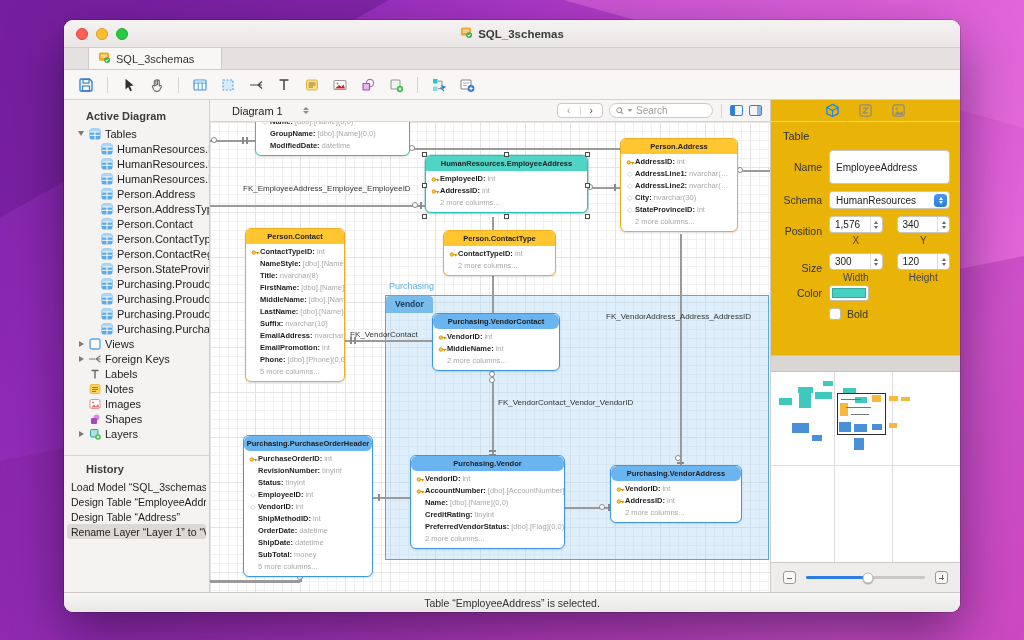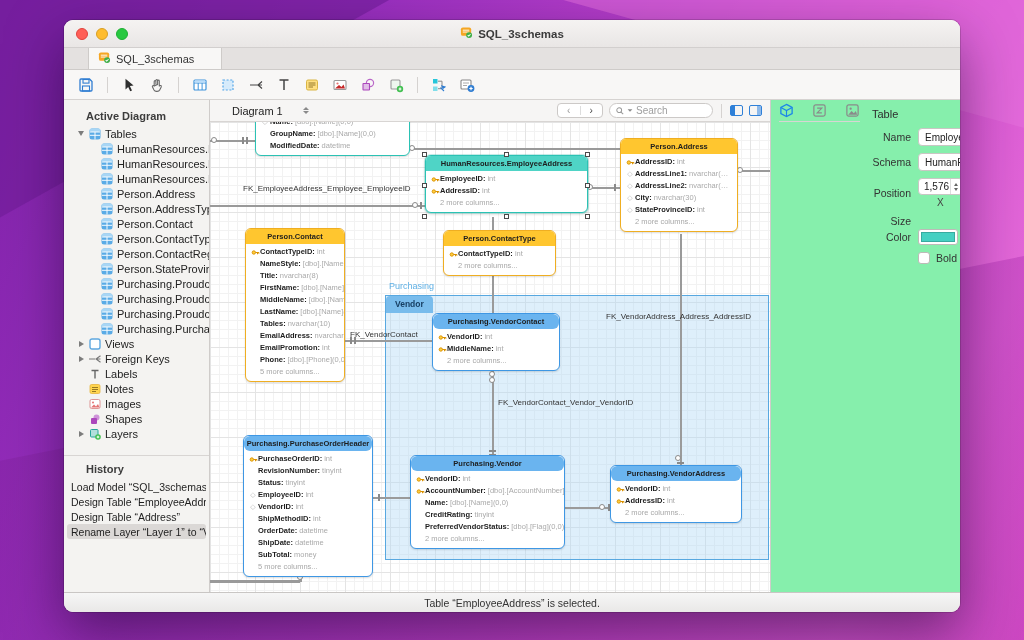--- a/index.html
+++ b/index.html
@@ -102,26 +102,26 @@
   .erow .nm { font-weight:bold; color:#1d1d1d; margin-right:2px; }
   .erow .tp { color:#aaa; }
   .erow.more { color:#a8a8a8; padding-left:14px; }
   .c-teal { border-color:#2bc2b4; } .c-teal .hdr { background:#4fd4c6; }
   .c-yellow { border-color:#efae22; } .c-yellow .hdr { background:#ffc62f; }
   .c-blue { border-color:#3e97e4; } .c-blue .hdr { background:#6ab4ef;border-radius:6px; }
   .entity.selected { box-shadow:0 0 0 1px rgba(40,190,175,.25), 0 1px 3px rgba(0,0,0,.2); }
   .handle { position:absolute; width:5px; height:5px; background:#fff; border:1px solid #4a4a4a; z-index:6; }
 
   
-  .rpanel { width:190px; background:#86efac; border-left:1px solid #cfccca; display:flex; flex-direction:row; flex:none;padding-left:8px; }
+  .rpanel { width:190px; background:#eab308; border-left:1px solid #cfccca; display:flex; flex-direction:column; flex:none; }
   .rtabs { height:22px; border-bottom:1px solid #d8d5d3; display:flex; align-items:center; justify-content:center; gap:18px; flex:none; }
   .props { padding:8px 10px 0 10px; font-size:10.5px; color:#333; flex:none; height:233px; }
   .prow { display:flex; align-items:center; margin-bottom:7px; }
   .plabel { width:48px; text-align:right; padding-right:7px; flex:none; }
-  .pinput { flex:1; height:18px; background:#fff; border:1px solid #c9c6c4; border-radius:4px; font-size:10px; color:#222;
+  .pinput { flex:1; height:34px; background:#fff; border:1px solid #c9c6c4; border-radius:4px; font-size:10px; color:#222;
     display:flex; align-items:center; padding:0 6px; }
   .pselect { flex:1; height:18px; background:#fff; border:1px solid #c9c6c4; border-radius:4px; font-size:10px; color:#222;
     display:flex; align-items:center; padding:0 2px 0 6px; justify-content:space-between; }
   .popbtn { width:13px; height:13px; border-radius:3.5px; background:linear-gradient(#4b97ee,#2e7cd6); display:flex; flex-direction:column;
     align-items:center; justify-content:center; gap:1px; }
   .popbtn i { width:0; height:0; border-left:2.5px solid transparent; border-right:2.5px solid transparent; }
   .popbtn .u { border-bottom:3px solid #fff; } .popbtn .d { border-top:3px solid #fff; }
   .stepper { width:56px; height:17px; background:#fff; border:1px solid #c9c6c4; border-radius:4px; display:flex; align-items:center; }
   .stepper .val { flex:1; font-size:10px; color:#222; padding-left:5px; }
   .stepper .arr { width:12px; border-left:1px solid #ddd; display:flex; flex-direction:column; align-items:center; justify-content:center; gap:2px; height:100%; }
@@ -674,21 +674,21 @@
                 <span class="nm">MiddleName:</span>
                 <span class="tp">[dbo].[Name]…</span>
               </div>
               <div class="erow">
                 <span class="ic"></span>
                 <span class="nm">LastName:</span>
                 <span class="tp">[dbo].[Name](0…</span>
               </div>
               <div class="erow">
                 <span class="ic"></span>
-                <span class="nm">Tables:</span>
+                <span class="nm">Suffix:</span>
                 <span class="tp">nvarchar(10)</span>
               </div>
               <div class="erow">
                 <span class="ic"></span>
                 <span class="nm">EmailAddress:</span>
                 <span class="tp">nvarchar(50)</span>
               </div>
               <div class="erow">
                 <span class="ic"></span>
                 <span class="nm">EmailPromotion:</span>
@@ -933,20 +933,42 @@
                     <i class="d"></i>
                   </span>
               </div>
               <div class="axis">Y</div>
             </div>
           </div>
         </div>
 
         <div class="prow" style="margin-bottom:2px; margin-top:7px;">
           <div class="plabel">Size</div>
+          <div style="display:flex; gap:14px; flex:1;">
+            <div style="flex:1;">
+              <div class="stepper" style="width:100%;">
+                <span class="val">300</span>
+                <span class="arr">
+                    <i class="u"></i>
+                    <i class="d"></i>
+                  </span>
+              </div>
+              <div class="axis">Width</div>
+            </div>
+            <div style="flex:1;">
+              <div class="stepper" style="width:100%;">
+                <span class="val">120</span>
+                <span class="arr">
+                    <i class="u"></i>
+                    <i class="d"></i>
+                  </span>
+              </div>
+              <div class="axis">Height</div>
+            </div>
+          </div>
         </div>
 
         <div class="prow" style="">
           <div class="plabel">Color</div>
           <div class="colorwell">
               <div class="fill" id="colorfill" style="background: rgb(69, 208, 194);"></div>
             </div>
         </div>
 
         <div class="prow" style="margin-top:2px;">

